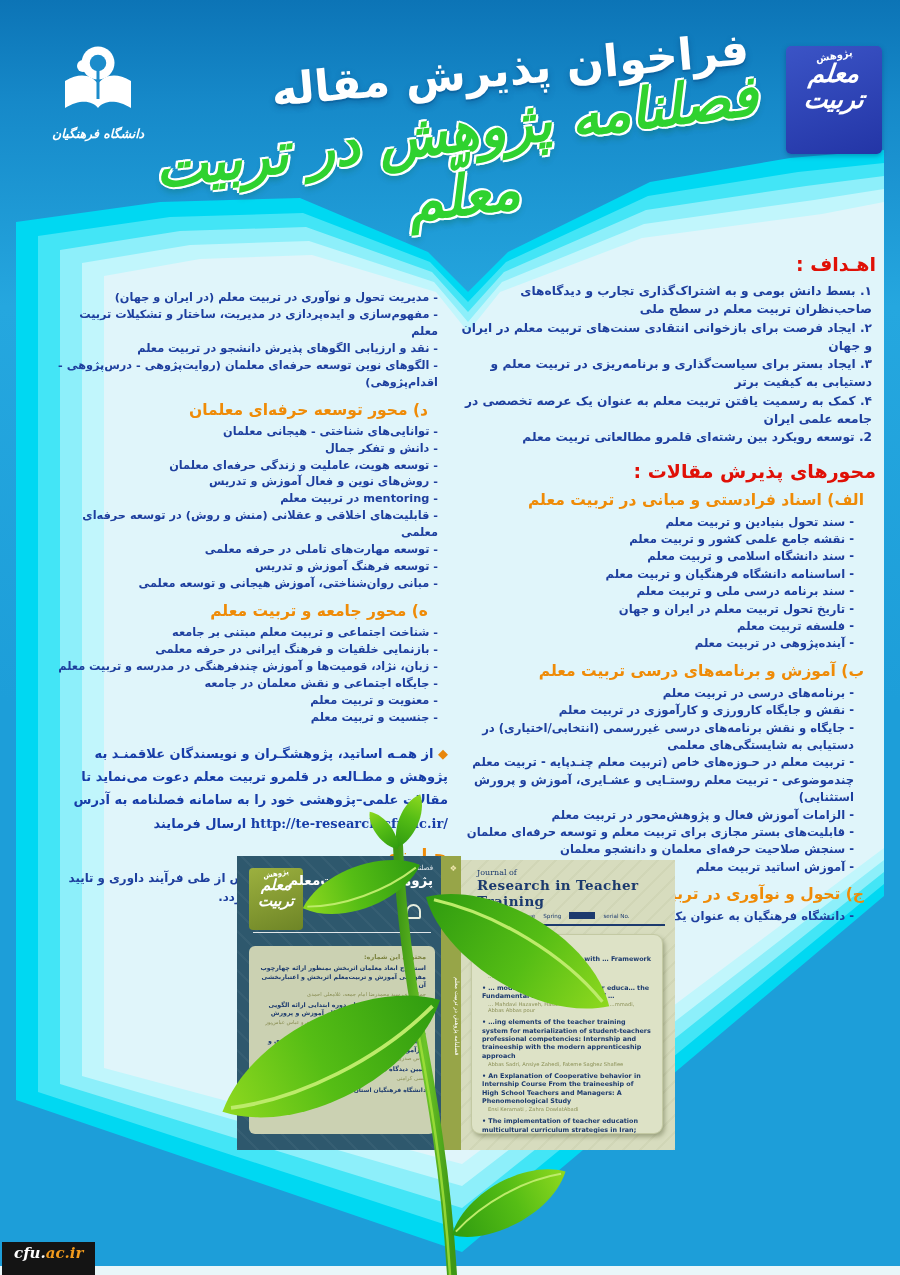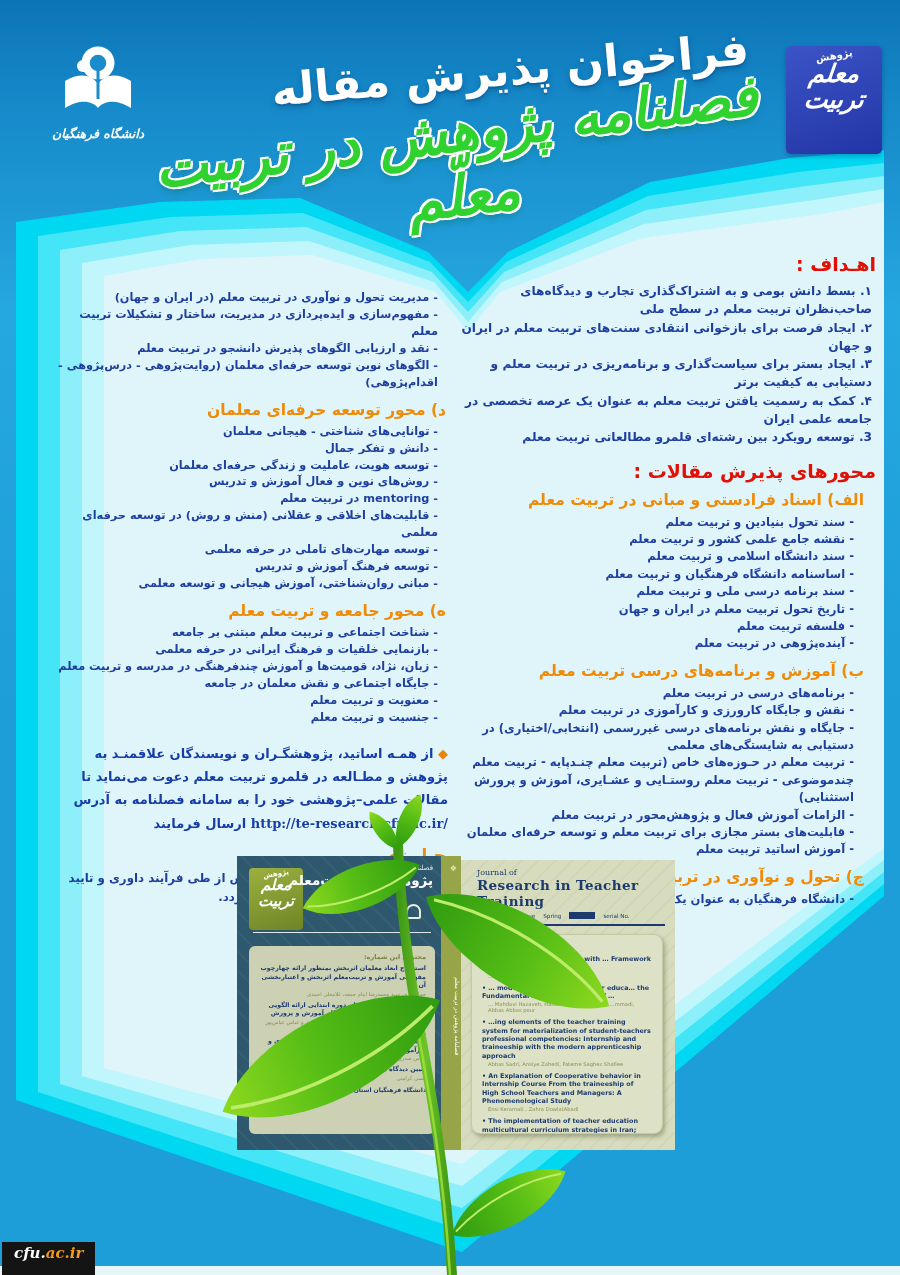--- a/index.html
+++ b/index.html
@@ -32,21 +32,21 @@
   
   .col{direction:rtl;text-align:right;z-index:6}
   .col-r{position:absolute;top:253px;left:452px;width:430px}
   .col-l{position:absolute;top:290px;left:56px;width:396px}
   .h-red{color:#e01006;font-size:19px;font-weight:bold;margin:0 6px 7px 0}
   .h-red.mt{margin-top:13px}
   .h-orange{color:#ef8b07;font-size:15.5px;font-weight:bold;margin:9px 18px 5px 0}
   .g-item{color:#1e3f9e;font-size:12.2px;font-weight:bold;line-height:1.5;padding-right:10px}
   .li{color:#1e3f9e;font-size:11.6px;font-weight:bold;line-height:1.5;padding-right:28px}
   .col-l .li{font-size:11.3px;padding-right:14px}
-  .col-l .h-orange{margin-right:6px}
+  .col-l .h-orange{margin-right:24px}
   .invite{margin:15px 4px 0 0;color:#173da8;font-size:13px;font-weight:bold;line-height:1.8}
   .invite .diamond{color:#e8860b}
   .invite .url{direction:ltr;unicode-bidi:embed;font-family:"DejaVu Serif",serif}
   .prize-h{color:#ef8b07;font-size:17px;font-weight:bold;letter-spacing:5px;margin:10px 6px 4px 0}
   .prize-t{color:#1e3f9e;font-size:11.8px;font-weight:bold;line-height:1.6}
   
   .covers{position:absolute;left:237px;top:854px;width:438px;height:298px;z-index:9}
   .cover-fa{position:absolute;left:0;top:2px;width:224px;height:294px;background:#2e586d;
     background-image:repeating-linear-gradient(45deg,rgba(255,255,255,.04) 0 2px,transparent 2px 14px)}
   .fa-logo{position:absolute;left:12px;top:12px;width:54px;height:62px;border-radius:4px;text-align:center;
@@ -121,41 +121,42 @@
 
   <div class="title-main">فراخوان پذیرش مقاله</div>
   <div class="title-green">فصلنامه پژوهش در تربیت معلّم</div>
 
   <div class="col col-r">
     <div class="h-red">اهـداف :</div>
     <div class="g-item">۱. بسط دانش بومی و به اشتراک‌گذاری تجارب و دیدگاه‌های صاحب‌نظران تربیت معلم در سطح ملی</div>
     <div class="g-item">۲. ایجاد فرصت برای بازخوانی انتقادی سنت‌های تربیت معلم در ایران و جهان</div>
     <div class="g-item">۳. ایجاد بستر برای سیاست‌گذاری و برنامه‌ریزی در تربیت معلم و دستیابی به کیفیت برتر</div>
     <div class="g-item">۴. کمک به رسمیت یافتن تربیت معلم به عنوان یک عرصه تخصصی در جامعه علمی ایران</div>
-    <div class="g-item">3. توسعه رویکرد بین رشته‌ای قلمرو مطالعاتی تربیت معلم</div>
+    <div class="g-item">2. توسعه رویکرد بین رشته‌ای قلمرو مطالعاتی تربیت معلم</div>
 
     <div class="h-red mt">محورهای پذیرش مقالات :</div>
 
     <div class="h-orange">الف) اسناد فرادستی و مبانی در تربیت معلم</div>
     <div class="li">- سند تحول بنیادین و تربیت معلم</div>
     <div class="li">- نقشه جامع علمی کشور و تربیت معلم</div>
     <div class="li">- سند دانشگاه اسلامی و تربیت معلم</div>
     <div class="li">- اساسنامه دانشگاه فرهنگیان و تربیت معلم</div>
     <div class="li">- سند برنامه درسی ملی و تربیت معلم</div>
     <div class="li">- تاریخ تحول تربیت معلم در ایران و جهان</div>
     <div class="li">- فلسفه تربیت معلم</div>
     <div class="li">- آینده‌پژوهی در تربیت معلم</div>
 
     <div class="h-orange">ب) آموزش و برنامه‌های درسی تربیت معلم</div>
     <div class="li">- برنامه‌های درسی در تربیت معلم</div>
     <div class="li">- نقش و جایگاه کارورزی و کارآموزی در تربیت معلم</div>
     <div class="li">- جایگاه و نقش برنامه‌های درسی غیررسمی (انتخابی/اختیاری) در دستیابی به شایستگی‌های معلمی</div>
     <div class="li">- تربیت معلم در حـوزه‌های خاص (تربیت معلم چنـدپایه - تربیت معلم چندموضوعی - تربیت معلم روستـایی و عشـایری، آموزش و پرورش استثنایی)</div>
     <div class="li">- الزامات آموزش فعال و پژوهش‌محور در تربیت معلم</div>
     <div class="li">- قابلیت‌های بستر مجازی برای تربیت معلم و توسعه حرفه‌ای معلمان</div>
+    <div class="li">- سنجش صلاحیت حرفه‌ای معلمان و دانشجو معلمان</div>
     <div class="li">- آموزش اساتید تربیت معلم</div>
 
     <div class="h-orange">ج) تحول و نوآوری در تربیت معلم</div>
     <div class="li">- دانشگاه فرهنگیان به عنوان یک سازمان یادگیرنده</div>
   </div>
 
   <div class="col col-l">
     <div class="li">- مدیریت تحول و نوآوری در تربیت معلم (در ایران و جهان)</div>
     <div class="li">- مفهوم‌سازی و ایده‌پردازی در مدیریت، ساختار و تشکیلات تربیت معلم</div>
     <div class="li">- نقد و ارزیابی الگوهای پذیرش دانشجو در تربیت معلم</div>

